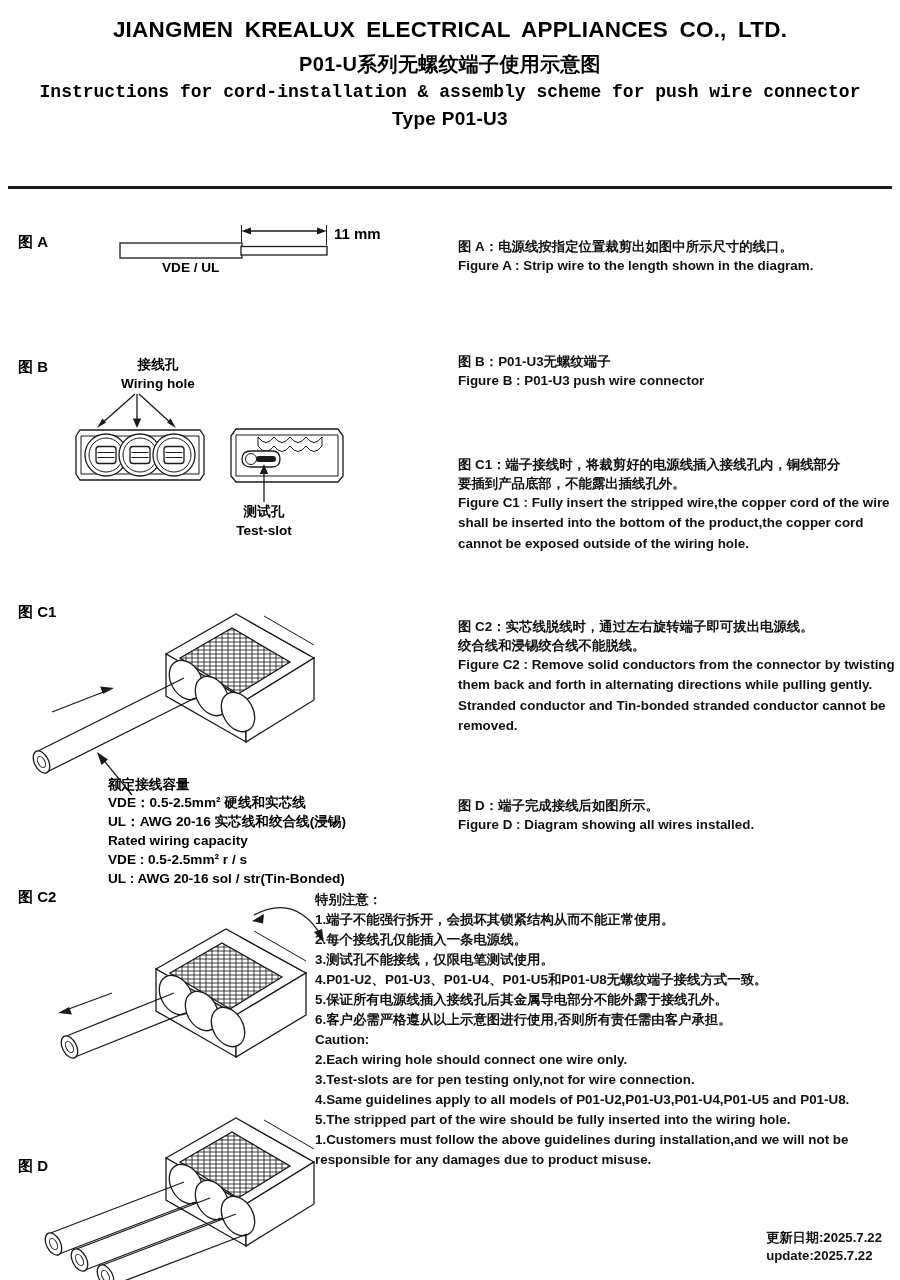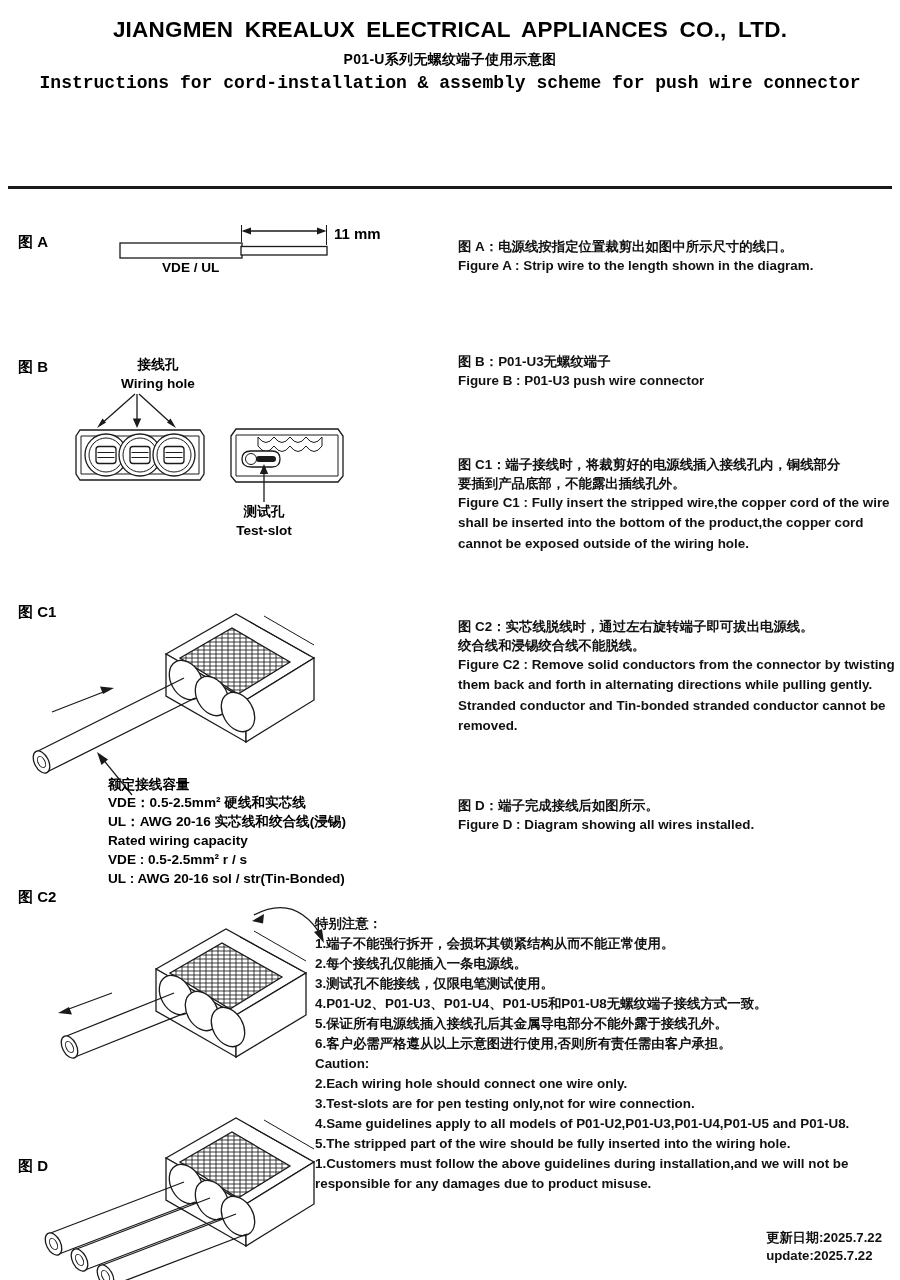--- a/index.html
+++ b/index.html
@@ -21,21 +21,21 @@
   .cn-company {
     font-size: 30px; font-weight: bold; letter-spacing: 1px;
     line-height: 1.18; color: #000;
   }
   .en-company {
     font-size: 22.5px; font-weight: bold; line-height: 1.25;
     letter-spacing: 0.2px; color: #000; margin-top: 2px;
     word-spacing: 5px;
   }
   .cn-subtitle {
-    font-size: 14px; font-weight: bold; margin-top: 7px; color: #000;
+    font-size: 20px; font-weight: bold; margin-top: 7px; color: #000;
     letter-spacing: 0.3px;
   }
   .en-subtitle {
     font-family: Liberation Mono, monospace;
     font-size: 18px; font-weight: bold; margin-top: 4px; color: #000;
   }
   .type-line {
     font-size: 19px; font-weight: bold; margin-top: 6px; color: #000;
     letter-spacing: 0.3px;
   }
@@ -86,20 +86,21 @@
     line-height: 1.42; text-align: left;
   }
 </style>
 </head>
 <body>
 
 <div class="header">
   <div class="en-company">JIANGMEN  KREALUX  ELECTRICAL  APPLIANCES  CO., LTD.</div>
   <div class="cn-subtitle">P01-U系列无螺纹端子使用示意图</div>
   <div class="en-subtitle">Instructions for cord-installation &amp; assembly scheme for push wire connector</div>
+  <div class="type-line">Type P01-U3</div>
 </div>
 <div class="rule"></div>
 
 <div class="fig-label" style="left:18px; top:233px;">图 A</div>
 
 <div class="diagram" style="left:110px; top:215px; width:280px; height:70px;">
   <svg width="280" height="70" viewBox="0 0 280 70">
 
     <rect class="ln2" x="10" y="28" width="122" height="15"></rect>
 
@@ -366,21 +367,21 @@
   </svg>
 </div>
 
 <div class="rtext" style="left:458px; top:617px; width:435px;">图 C2：实芯线脱线时，通过左右旋转端子即可拔出电源线。</div>
 <div class="rtext" style="left:458px; top:636px; width:435px;">绞合线和浸锡绞合线不能脱线。</div>
 <div class="rtext" style="left:458px; top:655px; width:438px;">Figure C2 : Remove solid conductors from the connector by twisting them back and forth in alternating directions while pulling gently. Stranded conductor and Tin-bonded stranded conductor cannot be removed.</div>
 
 <div class="rtext" style="left:458px; top:796px; width:430px;">图 D：端子完成接线后如图所示。</div>
 <div class="rtext" style="left:458px; top:815px; width:430px;">Figure D : Diagram showing all wires installed.</div>
 
-<div class="caution" style="left:315px; top:890px; width:580px;margin-top:24px;">
+<div class="caution" style="left:315px; top:890px; width:580px;">
   <div>特别注意：</div>
   <div>1.端子不能强行拆开，会损坏其锁紧结构从而不能正常使用。</div>
   <div>2.每个接线孔仅能插入一条电源线。</div>
   <div>3.测试孔不能接线，仅限电笔测试使用。</div>
   <div>4.P01-U2、P01-U3、P01-U4、P01-U5和P01-U8无螺纹端子接线方式一致。</div>
   <div>5.保证所有电源线插入接线孔后其金属导电部分不能外露于接线孔外。</div>
   <div>6.客户必需严格遵从以上示意图进行使用,否则所有责任需由客户承担。</div>
   <div>Caution:</div>
   <div>2.Each wiring hole should connect one wire only.</div>
   <div>3.Test-slots are for pen testing only,not for wire connection.</div>

